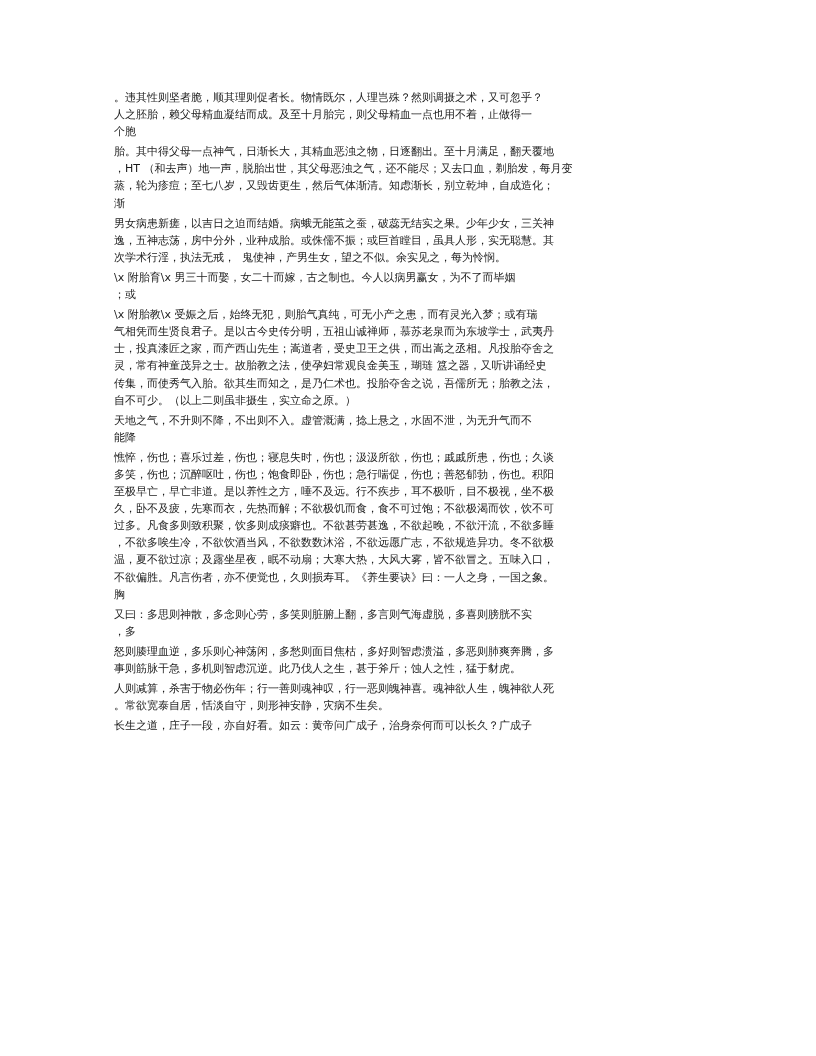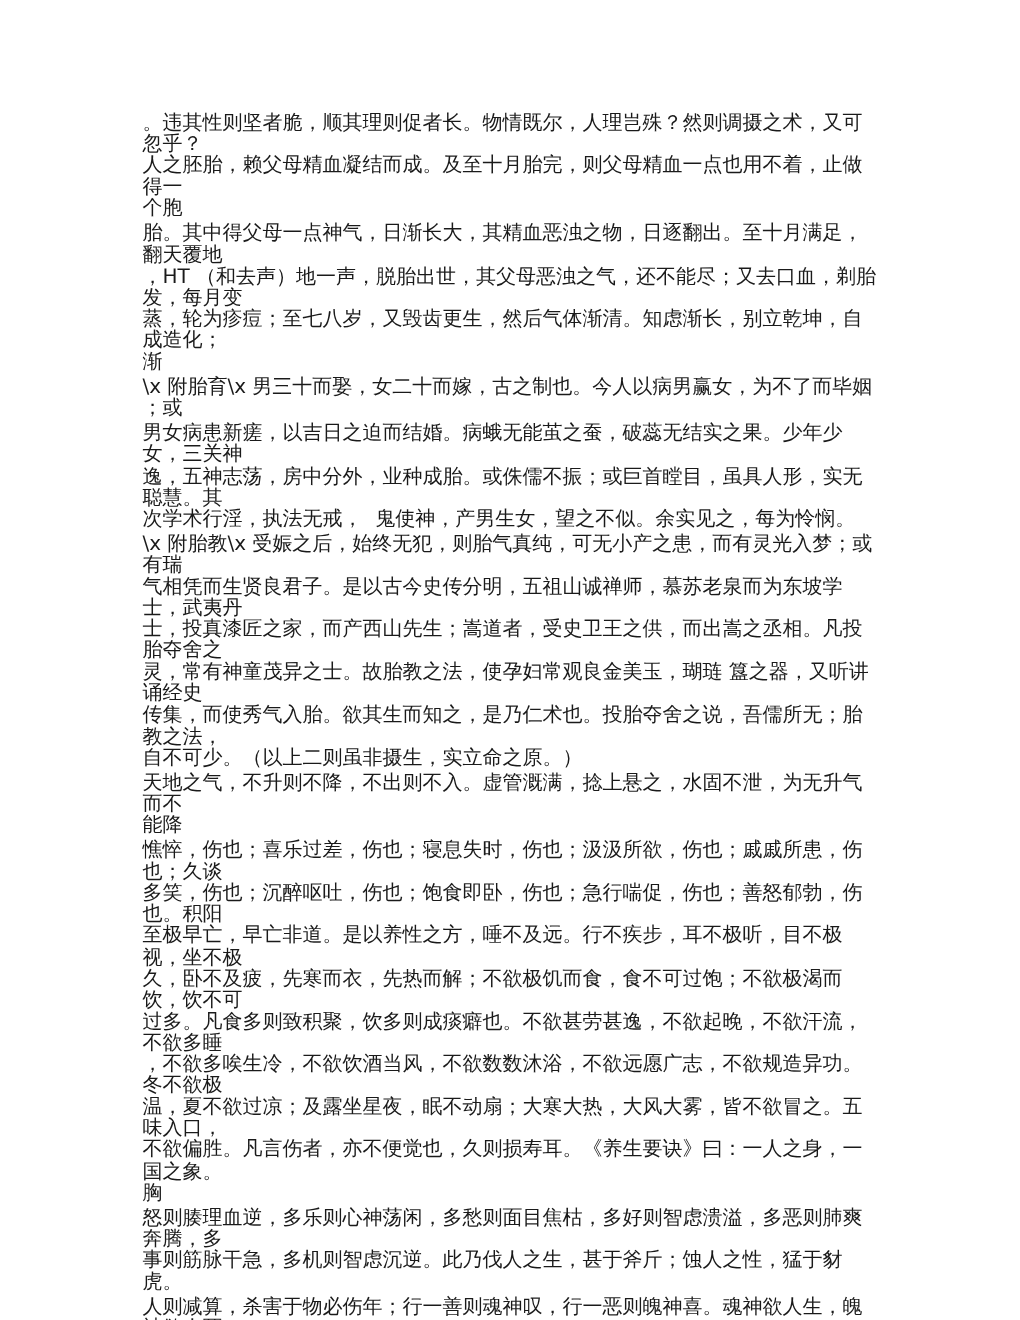--- a/index.html
+++ b/index.html
@@ -27,21 +27,21 @@
     position: absolute;
     left: 114px;
     top: 89px;
     width: 590px;
   }
 
   .para {
     margin: 0 0 3px 0;
     padding: 0;
     font-family: "DejaVu Sans", "Liberation Sans", sans-serif;
-    font-size: 16px;
+    font-size: 11px;
     line-height: 17.1px;
     color: #1a1a1a;
     text-align: left;
     white-space: pre-wrap;
     word-break: break-all;
     letter-spacing: 0px;
   }
 </style>
 </head>
 <body>
@@ -49,42 +49,44 @@
 <div class="page">
   <div class="text-block">
 
     <p class="para">。违其性则坚者脆，顺其理则促者长。物情既尔，人理岂殊？然则调摄之术，又可忽乎？
 人之胚胎，赖父母精血凝结而成。及至十月胎完，则父母精血一点也用不着，止做得一
 个胞</p>
     <p class="para">胎。其中得父母一点神气，日渐长大，其精血恶浊之物，日逐翻出。至十月满足，翻天覆地
 ，HT （和去声）地一声，脱胎出世，其父母恶浊之气，还不能尽；又去口血，剃胎发，每月变
 蒸，轮为疹痘；至七八岁，又毁齿更生，然后气体渐清。知虑渐长，别立乾坤，自成造化；
 渐</p>
-    <p class="para">\x 附胎育\x 男三十而娶，女二十而嫁，古之制也。今人以病男赢女，为不了而毕姻
-；或</p>
     <p class="para">男女病患新瘥，以吉日之迫而结婚。病蛾无能茧之蚕，破蕊无结实之果。少年少女，三关神
 逸，五神志荡，房中分外，业种成胎。或侏儒不振；或巨首瞠目，虽具人形，实无聪慧。其
 次学术行淫，执法无戒，  鬼使神，产男生女，望之不似。余实见之，每为怜悯。</p>
+    <p class="para">\x 附胎育\x 男三十而娶，女二十而嫁，古之制也。今人以病男赢女，为不了而毕姻
+；或</p>
     <p class="para">\x 附胎教\x 受娠之后，始终无犯，则胎气真纯，可无小产之患，而有灵光入梦；或有瑞
 气相凭而生贤良君子。是以古今史传分明，五祖山诚禅师，慕苏老泉而为东坡学士，武夷丹
 士，投真漆匠之家，而产西山先生；嵩道者，受史卫王之供，而出嵩之丞相。凡投胎夺舍之
 灵，常有神童茂异之士。故胎教之法，使孕妇常观良金美玉，瑚琏 簋之器，又听讲诵经史
 传集，而使秀气入胎。欲其生而知之，是乃仁术也。投胎夺舍之说，吾儒所无；胎教之法，
 自不可少。（以上二则虽非摄生，实立命之原。）</p>
     <p class="para">天地之气，不升则不降，不出则不入。虚管溉满，捻上悬之，水固不泄，为无升气而不
 能降</p>
     <p class="para">憔悴，伤也；喜乐过差，伤也；寝息失时，伤也；汲汲所欲，伤也；戚戚所患，伤也；久谈
 多笑，伤也；沉醉呕吐，伤也；饱食即卧，伤也；急行喘促，伤也；善怒郁勃，伤也。积阳
 至极早亡，早亡非道。是以养性之方，唾不及远。行不疾步，耳不极听，目不极视，坐不极
 久，卧不及疲，先寒而衣，先热而解；不欲极饥而食，食不可过饱；不欲极渴而饮，饮不可
 过多。凡食多则致积聚，饮多则成痰癖也。不欲甚劳甚逸，不欲起晚，不欲汗流，不欲多睡
 ，不欲多唉生冷，不欲饮酒当风，不欲数数沐浴，不欲远愿广志，不欲规造异功。冬不欲极
 温，夏不欲过凉；及露坐星夜，眠不动扇；大寒大热，大风大雾，皆不欲冒之。五味入口，
 不欲偏胜。凡言伤者，亦不便觉也，久则损寿耳。《养生要诀》曰：一人之身，一国之象。
 胸</p>
+    <p class="para">又曰：多思则神散，多念则心劳，多笑则脏腑上翻，多言则气海虚脱，多喜则膀胱不实
+，多</p>
     <p class="para">怒则腠理血逆，多乐则心神荡闲，多愁则面目焦枯，多好则智虑溃溢，多恶则肺爽奔腾，多
 事则筋脉干急，多机则智虑沉逆。此乃伐人之生，甚于斧斤；蚀人之性，猛于豺虎。</p>
     <p class="para">人则减算，杀害于物必伤年；行一善则魂神叹，行一恶则魄神喜。魂神欲人生，魄神欲人死
 。常欲宽泰自居，恬淡自守，则形神安静，灾病不生矣。</p>
     <p class="para">长生之道，庄子一段，亦自好看。如云：黄帝问广成子，治身奈何而可以长久？广成子</p>
 
   </div>
 </div>
 
 </body></html>

